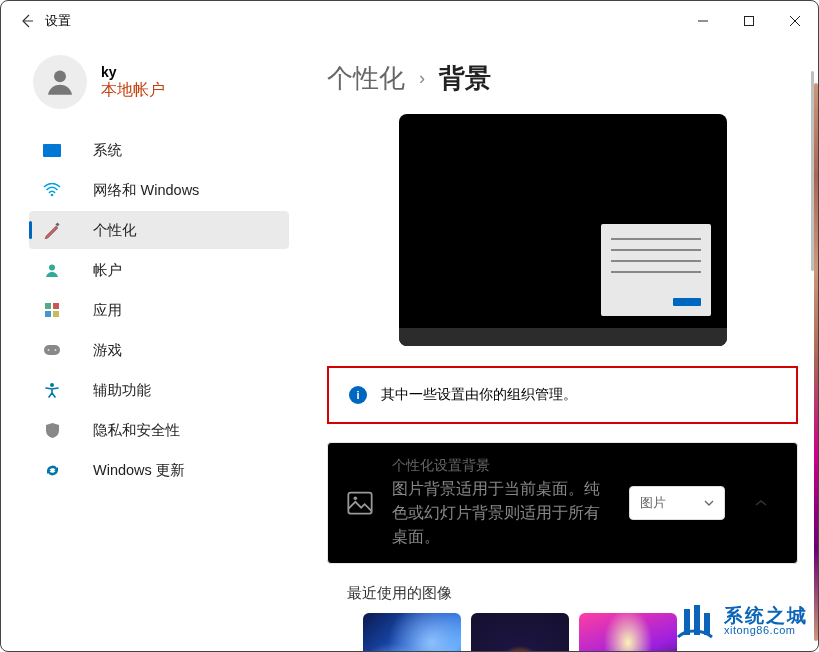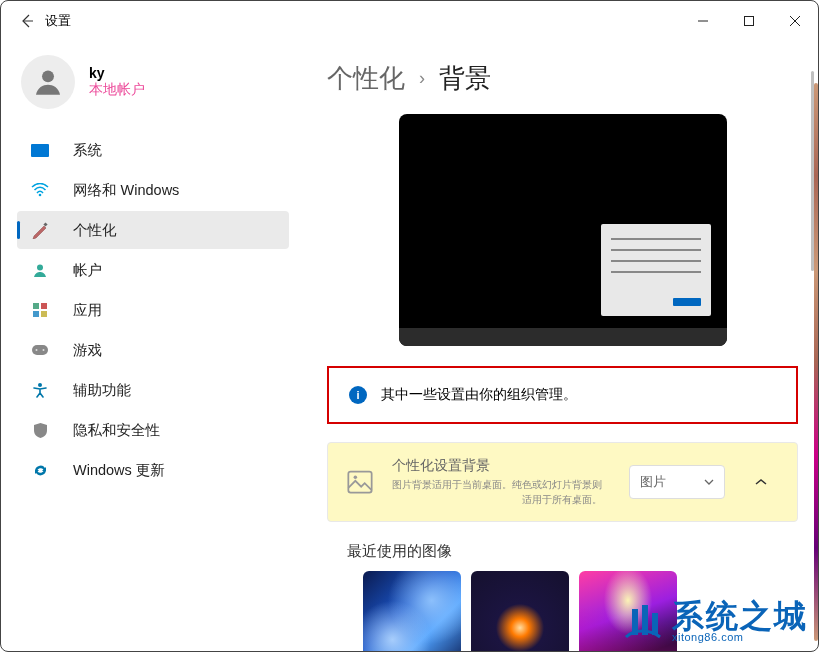--- a/index.html
+++ b/index.html
@@ -4,68 +4,68 @@
 <style>
 * { margin: 0; padding: 0; box-sizing: border-box; font-family: "Microsoft YaHei", "Segoe UI", sans-serif; }
 body { width: 819px; height: 652px; background: #fff; overflow: hidden; position: relative; border: 1px solid #444; border-radius: 8px; }
 .titlebar { height: 40px; display: flex; align-items: center; justify-content: space-between; padding: 0 0 0 16px; }
 .titlebar-left { display: flex; align-items: center; gap: 8px; }
 .back-btn { width: 20px; height: 20px; display: flex; align-items: center; justify-content: center; color: #333; cursor: pointer; }
 .title { font-size: 13px; color: #000; }
 .win-controls { display: flex; }
 .win-btn { width: 46px; height: 32px; display: flex; align-items: center; justify-content: center; color: #222; }
 .content { display: flex; height: calc(100% - 40px); }
-.sidebar { width: 298px; padding: 14px 10px 0 16px; display: flex; flex-direction: column; }
+.sidebar { width: 298px; padding: 14px 10px 0 28px; display: flex; flex-direction: column; }
 .user-block { display: flex; align-items: center; gap: 14px; margin-bottom: 22px; padding-left: 4px; }
 .avatar { width: 54px; height: 54px; border-radius: 50%; background: #ededed; display: flex; align-items: center; justify-content: center; }
 .avatar svg { width: 34px; height: 34px; fill: #777; }
 .user-name { font-weight: 600; font-size: 14px; }
-.user-sub { font-size: 14px; color: #ec4899; }
+.user-sub { font-size: 16px; color: #c2410c; }
 .search { position: relative; margin: 0 4px 24px 4px; }
 .search input { width: 100%; height: 34px; border: none; border-bottom: 1px solid #8d8d8d; background: #fbfbfb; padding: 0 36px 0 12px; font-size: 14px; color: #666; outline: none; }
 .search .srch-icon { position: absolute; right: 12px; top: 50%; transform: translateY(-50%); color: #555; }
 .nav { list-style: none; }
-.nav li { height: 38px; display: flex; align-items: center; gap: 24px; padding: 0 0 0 14px; border-radius: 4px; cursor: pointer; font-size: 14.5px; color: #222; margin-bottom: 2px; position: relative; }
+.nav li { height: 38px; display: flex; align-items: center; gap: 32px; padding: 0 0 0 14px; border-radius: 4px; cursor: pointer; font-size: 14.5px; color: #222; margin-bottom: 2px; position: relative; }
 .nav li.selected { background: #eaeaea; }
 .nav li.selected::before { content: ""; position: absolute; left: 0; top: 10px; bottom: 10px; width: 3px; background: #0067c0; border-radius: 2px; }
 .nav-icon { width: 18px; height: 18px; display: flex; align-items: center; justify-content: center; flex-shrink: 0; }
 .nav-icon.system { background: #0078d4; height: 13px; width: 18px; border-radius: 1px; }
 .main { flex: 1; padding: 20px 20px 0 28px; overflow: hidden; position: relative; }
 .breadcrumb { font-size: 26px; color: #222; margin-bottom: 18px; display: flex; align-items: center; gap: 14px; }
 .breadcrumb .sep { color: #888; font-size: 18px; }
 .crumb-parent { color: #666; font-weight: 400; }
-.crumb-current { font-weight: 400; text-align: center; }
+.crumb-current { font-weight: 700; text-align: center; }
 .preview { width: 328px; height: 232px; background: #000; border-radius: 8px; position: relative; margin: 0 auto 20px; overflow: hidden; }
 .preview-taskbar { position: absolute; bottom: 0; left: 0; right: 0; height: 18px; background: #2c2c2c; }
 .preview-win { position: absolute; right: 16px; bottom: 30px; width: 110px; height: 92px; background: #e8e8e8; border-radius: 2px; padding: 14px 10px 0 10px; }
 .preview-win .line { height: 2px; background: #888; margin-bottom: 9px; }
 .preview-win .bar { position: absolute; right: 10px; bottom: 10px; width: 28px; height: 8px; background: #0067c0; border-radius: 1px; }
 .alert { border: 2px solid #d50000; padding: 18px 20px; display: flex; align-items: center; gap: 14px; margin-bottom: 18px; }
 .alert-icon { width: 18px; height: 18px; border-radius: 50%; background: #0067c0; color: #fff; display: flex; align-items: center; justify-content: center; font-size: 11px; font-weight: 700; }
 .alert-text { font-size: 14px; }
-.setting-card { border: 1px solid #e8e8e8; border-radius: 4px; padding: 14px 18px; display: flex; align-items: center; gap: 18px; background: #fef9c3; margin-bottom: 20px; }
+.setting-card { border: 1px solid #e8e8e8; border-radius: 4px; padding: 14px 18px; display: flex; align-items: center; gap: 18px; background: #000000; margin-bottom: 20px; }
 .setting-icon { width: 28px; height: 28px; color: #888; }
 .setting-texts { flex: 1; }
 .setting-title { font-size: 14px; color: #666; margin-bottom: 2px; }
-.setting-desc { font-size: 10px; color: #888; line-height: 1.5; max-width: 210px; text-align: right; }
+.setting-desc { font-size: 16px; color: #888; line-height: 1.5; max-width: 210px; }
 .select { border: 1px solid #ddd; background: #fff; border-radius: 4px; height: 34px; width: 96px; display: flex; align-items: center; justify-content: space-between; padding: 0 10px; font-size: 13px; color: #666; }
 .expand { width: 36px; height: 36px; display: flex; align-items: center; justify-content: center; }
 .recent-label { font-size: 15px; color: #333; margin-bottom: 10px; margin-left: 20px; }
 .recent-row { display: flex; gap: 10px; margin-left: 36px; }
 .thumb { width: 98px; height: 98px; border-radius: 6px; overflow: hidden; position: relative; }
 .thumb1 { background: linear-gradient(135deg,#0a1a4f 0%,#1b55c7 40%,#4fa2ff 65%,#0a1a4f 100%); }
 .thumb1::after{content:"";position:absolute;inset:0;background:radial-gradient(circle at 30% 70%,rgba(180,215,255,.9),transparent 40%),radial-gradient(circle at 70% 30%,rgba(150,200,255,.9),transparent 45%);}
 .thumb2 { background: radial-gradient(circle at 50% 58%,#ffdca0 0%,#ff7a00 12%,#1b1440 32%,#15102e 100%); }
 .thumb3 { background: linear-gradient(160deg,#ff3da4 0%,#9c1fe0 45%,#1a0b3a 80%); }
 .thumb3::after{content:"";position:absolute;inset:0;background:radial-gradient(ellipse at 50% 30%,rgba(255,255,180,.95),transparent 35%),linear-gradient(10deg,rgba(255,0,128,.45),transparent 55%);}
 .scroll-hint { position: absolute; top: 30px; right: 4px; width: 3px; height: 200px; background: #c0c0c0; border-radius: 2px; }
 .watermark { position: absolute; right: 10px; bottom: 8px; display: flex; align-items: center; gap: 8px; background: rgba(255,255,255,.0); }
 .wm-icon { width: 44px; height: 44px; }
 .wm-text { line-height: 1; }
-.wm-top { font-size: 32px; font-weight: 700; color: #0a64b8; letter-spacing: 2px; }
+.wm-top { font-size: 19px; font-weight: 700; color: #0a64b8; letter-spacing: 2px; }
 .wm-bot { font-size: 11px; color: #0a64b8; letter-spacing: 0.5px; }
 .photo-strip { position: absolute; top: 42px; right: 0; width: 4px; bottom: 10px; background: linear-gradient(#c97,#a65,#c97,#a65,#c08,#607,#c97); border-radius: 2px; }
 </style>
 </head>
 <body>
 
 <div class="titlebar">
   <div class="titlebar-left">
     <div class="back-btn">
       <svg width="16" height="16" viewBox="0 0 16 16">

